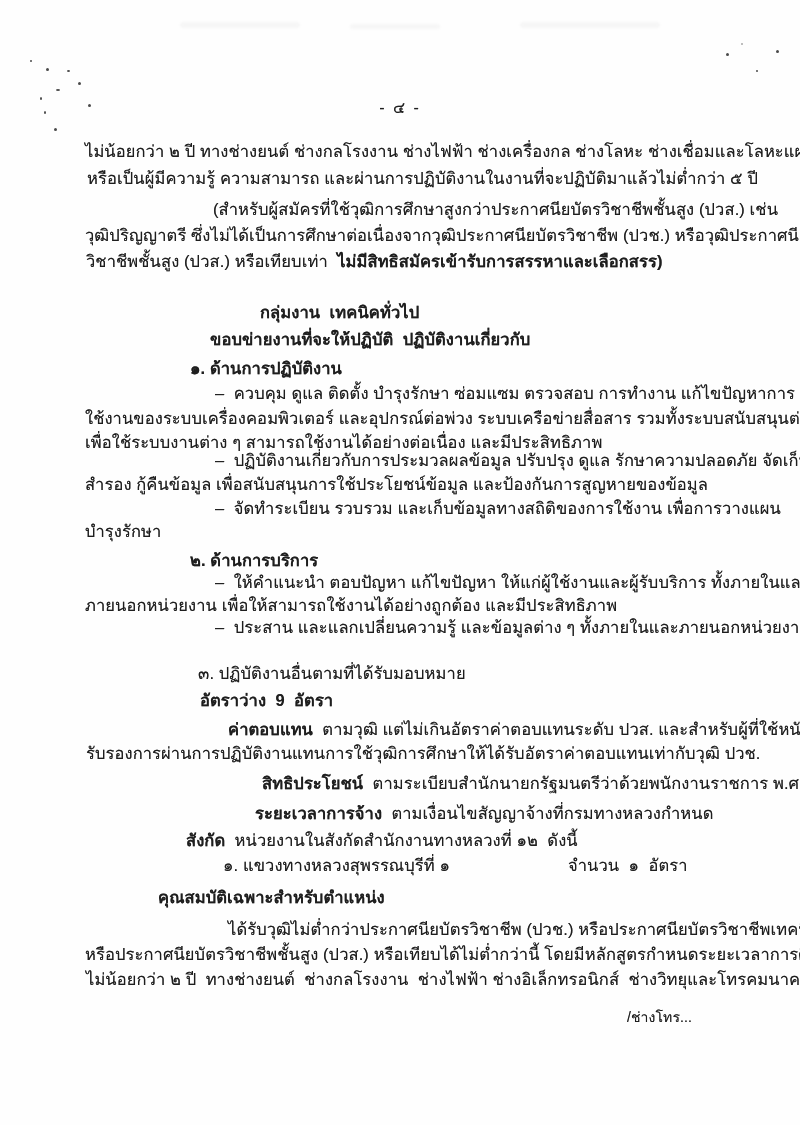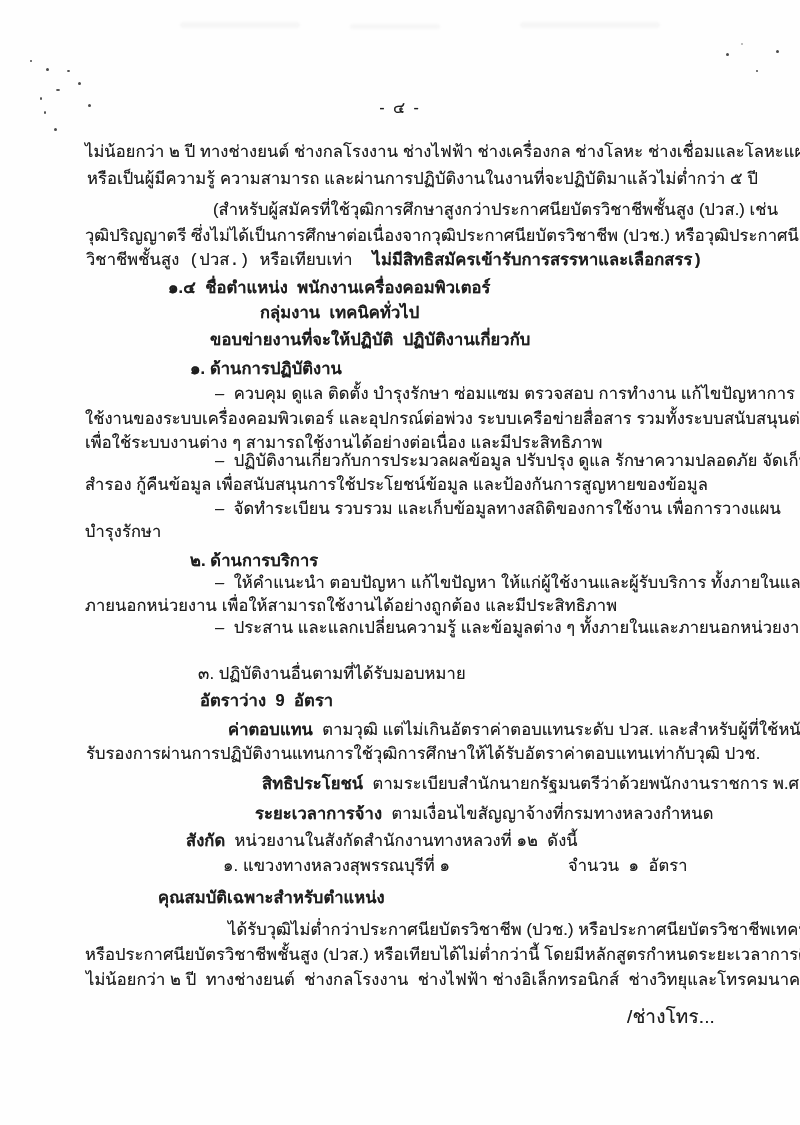--- a/index.html
+++ b/index.html
@@ -22,21 +22,21 @@
   }
   .b{font-weight:700;}
   .pageno{
     position:absolute;
     left:0;right:0;top:95px;
     text-align:center;
     font-size:16px;
     letter-spacing:2px;
     text-shadow:0 0 .4px rgba(20,20,20,.55);
   }
-  .foot{font-size:19px;}
+  .foot{font-size:14px;}
   .dot{
     position:absolute;
     background:#2a2a2a;
     border-radius:50%;
     opacity:.85;
   }
   .smudge{
     position:absolute;
     background:#9a9a9a;
     opacity:.07;
@@ -66,23 +66,22 @@
   <div class="dot" style="left:776px;top:50px;width:3px;height:3px;"></div>
   <div class="dot" style="left:756px;top:70px;width:2px;height:2px;"></div>
 
   <div class="pageno">- ๔ -</div>
 
   <div class="ln" style="left:85px;top:140px;">ไม่น้อยกว่า ๒ ปี ทางช่างยนต์ ช่างกลโรงงาน ช่างไฟฟ้า ช่างเครื่องกล ช่างโลหะ ช่างเชื่อมและโลหะแผ่น ช่างกลเกษตร</div>
   <div class="ln" style="left:87px;top:167px;">หรือเป็นผู้มีความรู้ ความสามารถ และผ่านการปฏิบัติงานในงานที่จะปฏิบัติมาแล้วไม่ต่ำกว่า ๕ ปี</div>
 
   <div class="ln" style="left:213px;top:198px;">(สำหรับผู้สมัครที่ใช้วุฒิการศึกษาสูงกว่าประกาศนียบัตรวิชาชีพชั้นสูง (ปวส.) เช่น</div>
   <div class="ln" style="left:85px;top:224px;">วุฒิปริญญาตรี ซึ่งไม่ได้เป็นการศึกษาต่อเนื่องจากวุฒิประกาศนียบัตรวิชาชีพ (ปวช.) หรือวุฒิประกาศนียบัตร</div>
-  <div class="ln" style="left:86px;top:250px;font-family:Liberation Mono, monospace;"><span>วิชาชีพชั้นสูง (ปวส.) หรือเทียบเท่า  </span><span class="b">ไม่มีสิทธิสมัครเข้ารับการสรรหาและเลือกสรร)</span></div>
+  <div class="ln" style="left:86px;top:250px;"><span>วิชาชีพชั้นสูง (ปวส.) หรือเทียบเท่า  </span><span class="b">ไม่มีสิทธิสมัครเข้ารับการสรรหาและเลือกสรร)</span></div>
 
-  <div class="ln b" style="left:168px;top:276px;">๑.๔  ชื่อตำแหน่ง  พนักงานเครื่องคอมพิวเตอร์</div>
   <div class="ln b" style="left:260px;top:301px;">กลุ่มงาน  เทคนิคทั่วไป</div>
 
   <div class="ln b" style="left:210px;top:328px;">ขอบข่ายงานที่จะให้ปฏิบัติ  ปฏิบัติงานเกี่ยวกับ</div>
 
   <div class="ln b" style="left:190px;top:357px;">๑. ด้านการปฏิบัติงาน</div>
   <div class="ln" style="left:215px;top:382px;">–  ควบคุม ดูแล ติดตั้ง บำรุงรักษา ซ่อมแซม ตรวจสอบ การทำงาน แก้ไขปัญหาการ</div>
   <div class="ln" style="left:85px;top:407px;">ใช้งานของระบบเครื่องคอมพิวเตอร์ และอุปกรณ์ต่อพ่วง ระบบเครือข่ายสื่อสาร รวมทั้งระบบสนับสนุนต่าง ๆ</div>
   <div class="ln" style="left:85px;top:431px;">เพื่อใช้ระบบงานต่าง ๆ สามารถใช้งานได้อย่างต่อเนื่อง และมีประสิทธิภาพ</div>
   <div class="ln" style="left:215px;top:449px;">–  ปฏิบัติงานเกี่ยวกับการประมวลผลข้อมูล ปรับปรุง ดูแล รักษาความปลอดภัย จัดเก็บ</div>
   <div class="ln" style="left:215px;top:497px;">–  จัดทำระเบียน รวบรวม และเก็บข้อมูลทางสถิติของการใช้งาน เพื่อการวางแผน</div>

